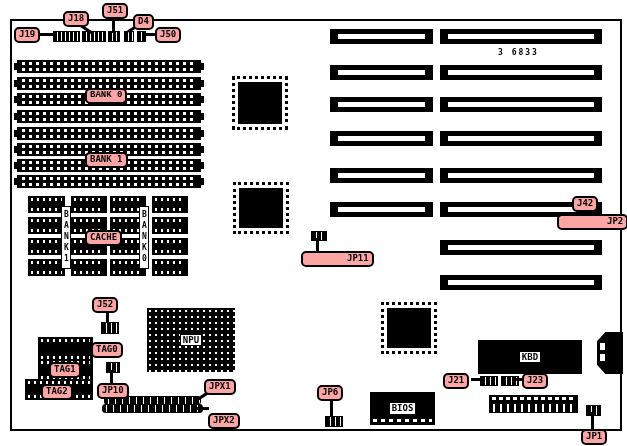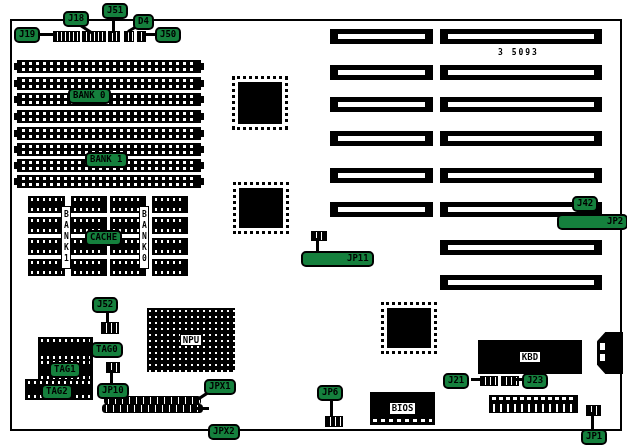--- a/index.html
+++ b/index.html
@@ -1,21 +1,21 @@
 <!DOCTYPE html>
 <html><head>
 <meta charset="utf-8">
 <style>
   html,body{margin:0;padding:0;background:#fff;}
   #stage{position:relative;width:627px;height:446px;background:#fff;overflow:hidden;
          font-family:"DejaVu Sans Mono",monospace;color:#000;}
   
   .board{position:absolute;left:10px;top:19px;width:608px;height:408px;border:2px solid #000;z-index:0;}
   
-  .callout{position:absolute;z-index:6;background:#15803d;border:2px solid #000;border-radius:5px;
+  .callout{position:absolute;z-index:6;background:#fca5a5;border:2px solid #000;border-radius:5px;
            padding:1px 3px;font-weight:bold;font-size:9px;line-height:1.1;white-space:nowrap;}
   .tagbox{z-index:5;}
   
   .lead{position:absolute;background:#000;z-index:4;transform-origin:left center;}
   
   .tcon{position:absolute;top:31px;height:9px;z-index:2;
         background:repeating-linear-gradient(90deg,#000 0 3px,#fff 3px 4px);border:1px solid #000;}
   
   .simm{position:absolute;left:17px;width:184px;height:13px;background:#000;z-index:1;
         box-shadow:-6px 0 0 -3px #000,6px 0 0 -3px #000;}
@@ -90,21 +90,21 @@
   <div class="callout" style="left:155px;top:27px;">J50</div>
 
   <div class="simm" style="top:60px;"></div>
   <div class="simm" style="top:77px;"></div>
   <div class="simm" style="top:93px;"></div>
   <div class="simm" style="top:110px;"></div>
   <div class="simm" style="top:127px;"></div>
   <div class="simm" style="top:143px;"></div>
   <div class="simm" style="top:159px;"></div>
   <div class="simm" style="top:175px;"></div>
-  <div class="callout" style="left:68px;top:88px;">BANK 0</div>
+  <div class="callout" style="left:85px;top:88px;font-family:Liberation Mono, monospace;">BANK 0</div>
   <div class="callout" style="left:85px;top:152px;">BANK 1</div>
 
   <div class="cache-block" style="left:28px;top:196px;width:79px;">
     <div class="cchip"></div>
     <div class="cchip"></div>
     <div class="cchip"></div>
     <div class="cchip"></div>
     <div class="cchip"></div>
     <div class="cchip"></div>
     <div class="cchip"></div>
@@ -141,21 +141,21 @@
 
   <div class="slot long" style="top:29px;"></div>
   <div class="slot long" style="top:65px;"></div>
   <div class="slot long" style="top:97px;"></div>
   <div class="slot long" style="top:131px;"></div>
   <div class="slot long" style="top:168px;"></div>
   <div class="slot long" style="top:202px;"></div>
   <div class="slot long" style="top:240px;"></div>
   <div class="slot long" style="top:275px;"></div>
 
-  <div class="partnum" style="left:498px;top:48px;">3 5093</div>
+  <div class="partnum" style="left:498px;top:48px;">3 6833</div>
 
   <div class="hrow" style="left:598px;top:214px;width:21px;height:12px;"></div>
   <div class="lead" style="left:593px;top:209px;width:14px;height:3px;transform:rotate(33deg);"></div>
   <div class="lead" style="left:587px;top:219px;width:13px;height:3px;"></div>
   <div class="callout" style="left:572px;top:196px;">J42</div>
   <div class="callout" style="left:557px;top:214px;padding-left:48px;">JP2</div>
 
   <div class="pga" style="left:147px;top:308px;width:88px;height:64px;">
     <span class="chiplabel">NPU</span>
   </div>
@@ -172,21 +172,21 @@
   <div class="callout tagbox" style="left:41px;top:384px;">TAG2</div>
 
   <div class="jumper" style="left:106px;top:362px;width:12px;height:9px;"></div>
   <div class="lead" style="left:110px;top:370px;width:3px;height:13px;"></div>
   <div class="callout" style="left:97px;top:383px;">JP10</div>
   <div class="hrow" style="left:104px;top:396px;width:95px;height:7px;"></div>
   <div class="hrow" style="left:102px;top:404px;width:99px;height:7px;"></div>
   <div class="lead" style="left:196px;top:399px;width:14px;height:3px;transform:rotate(-33deg);"></div>
   <div class="lead" style="left:197px;top:407px;width:12px;height:3px;"></div>
   <div class="callout" style="left:204px;top:379px;">JPX1</div>
-  <div class="callout" style="left:208px;top:424px;text-align:right;">JPX2</div>
+  <div class="callout" style="left:208px;top:413px;text-align:right;">JPX2</div>
 
   <div class="callout" style="left:317px;top:385px;">JP6</div>
   <div class="lead" style="left:330px;top:397px;width:3px;height:20px;"></div>
   <div class="jumper" style="left:325px;top:416px;width:16px;height:9px;"></div>
   <div class="blockchip bios" style="left:370px;top:392px;width:65px;height:33px;">
     <span class="chiplabel">BIOS</span>
   </div>
 
   <div class="blockchip" style="left:478px;top:340px;width:104px;height:34px;">
     <span class="chiplabel">KBD</span>

